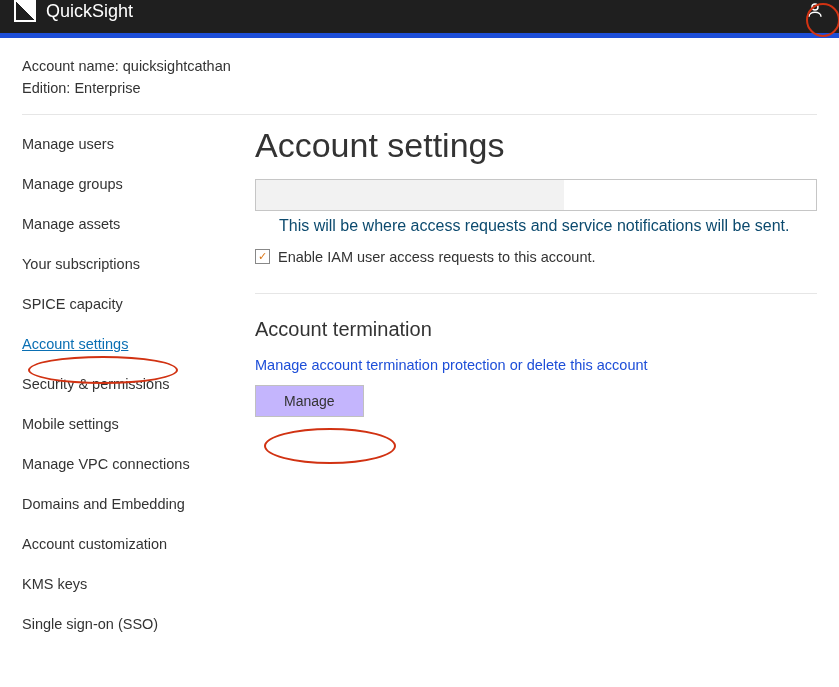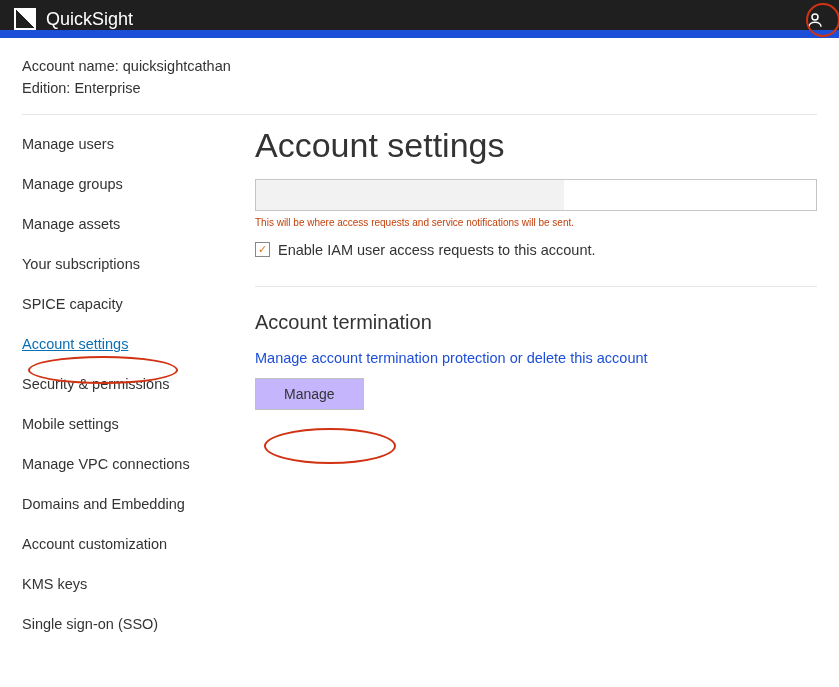--- a/index.html
+++ b/index.html
@@ -8,24 +8,24 @@
     background: #fff;
     color: #16191f;
     width: 839px;
     height: 687px;
     overflow: hidden;
   }
   .topbar {
     height: 38px;
     background: #1f1f1f;
     display: flex;
-    align-items: flex-end;
+    align-items: flex-start;
     padding: 0 14px;
     color: #fff;
-    border-bottom: 8px solid #1d4ed8;
+    border-bottom: 5px solid #1d4ed8;
     justify-content: space-between;
   }
   .topbar-left { display: flex; align-items: center; gap: 10px; }
   .logo {
     width: 22px; height: 22px;
     border: 2px solid #fff;
     position: relative;
     background: linear-gradient(to top right, #1f1f1f 50%, #fff 50%);
   }
   .brand { font-size: 18px; font-weight: 400; }
@@ -92,23 +92,24 @@
   }
   .text-input {
     width: 100%;
     height: 32px;
     border: 1px solid #c6c6c6;
     padding: 0 8px;
     font-size: 14px;
     background: linear-gradient(to right, #f2f2f2 0%, #f2f2f2 55%, #fff 55%);
   }
   .help-text {
-    font-size: 10px;
-    color: #c2410c;
+    font-size: 16px;
+    color: #0c4a6e;
     margin-top: 6px;
+    margin-left: 24px;
   }
   .checkbox-row {
     margin-top: 14px;
     display: flex;
     align-items: center;
     gap: 8px;
     font-size: 14.5px;
     color: #333;
   }
   .checkbox {

